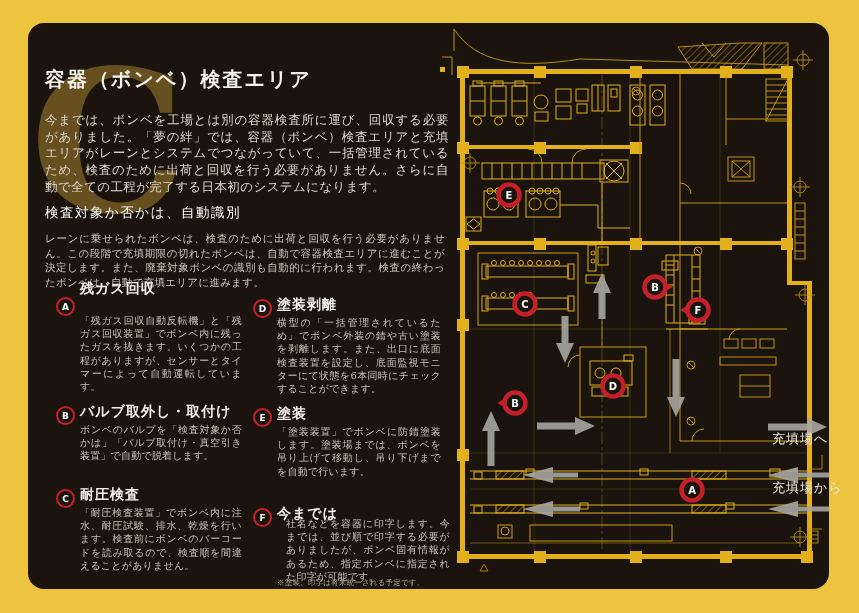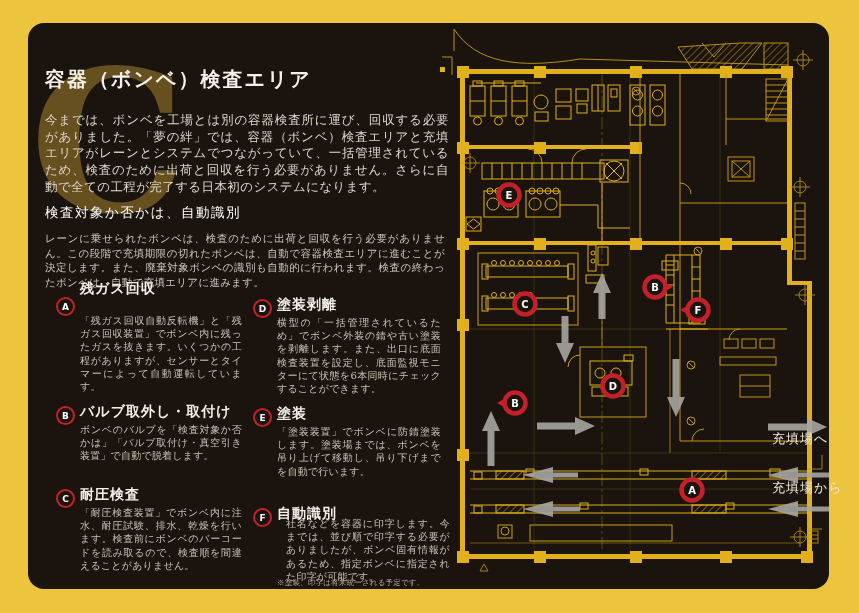--- a/index.html
+++ b/index.html
@@ -81,21 +81,21 @@
     <div class="step-circle abs gothic" style="left: 56px; top: 489px;">C</div>
     <div class="step-title abs gothic" style="left: 80px; top: 486px;">耐圧検査</div>
     <div class="step-body abs serif" style="left: 80px; top: 506px; width: 162px;">「耐圧検査装置」でボンベ内に注水、耐圧試験、排水、乾燥を行います。検査前にボンベのバーコードを読み取るので、検査順を間違えることがありません。</div>
     <div class="step-circle abs gothic" style="left: 253px; top: 299px;">D</div>
     <div class="step-title abs gothic" style="left: 277px; top: 296px;">塗装剥離</div>
     <div class="step-body abs serif" style="left: 277px; top: 316px; width: 164px;">横型の「一括管理されているため」でボンベ外装の錆や古い塗装を剥離します。また、出口に底面検査装置を設定し、底面監視モニターにて状態を6本同時にチェックすることができます。</div>
     <div class="step-circle abs gothic" style="left: 253px; top: 408px;">E</div>
     <div class="step-title abs gothic" style="left: 277px; top: 405px;">塗装</div>
     <div class="step-body abs serif" style="left: 277px; top: 425px; width: 164px;">「塗装装置」でボンベに防錆塗装します。塗装場までは、ボンベを吊り上げて移動し、吊り下げまでを自動で行います。</div>
     <div class="step-circle abs gothic" style="left: 253px; top: 508px;">F</div>
-    <div class="step-title abs gothic" style="left: 277px; top: 505px;">自動識別</div>
+    <div class="step-title abs gothic" style="left: 277px; top: 505px;">今までは</div>
     <div class="step-body abs serif" style="left: 277px; top: 517px; width: 164px; margin-left: 9px;">社名などを容器に印字します。今までは、並び順で印字する必要がありましたが、ボンベ固有情報があるため、指定ボンベに指定された印字が可能です。</div>
     <div class="step-note abs serif" style="left: 277px; top: 578px; width: 164px;">※塗装、印字は将来統一される予定です。</div>
   </div>
 
 <svg id="plan" class="abs" width="392" height="566" viewBox="0 0 392 566">
   <defs>
     <pattern id="hatch" patternUnits="userSpaceOnUse" width="5" height="5" patternTransform="rotate(45)">
       <line x1="0" y1="0" x2="0" y2="5" stroke="#D9A817" stroke-width="1"></line>
     </pattern>
   </defs>

